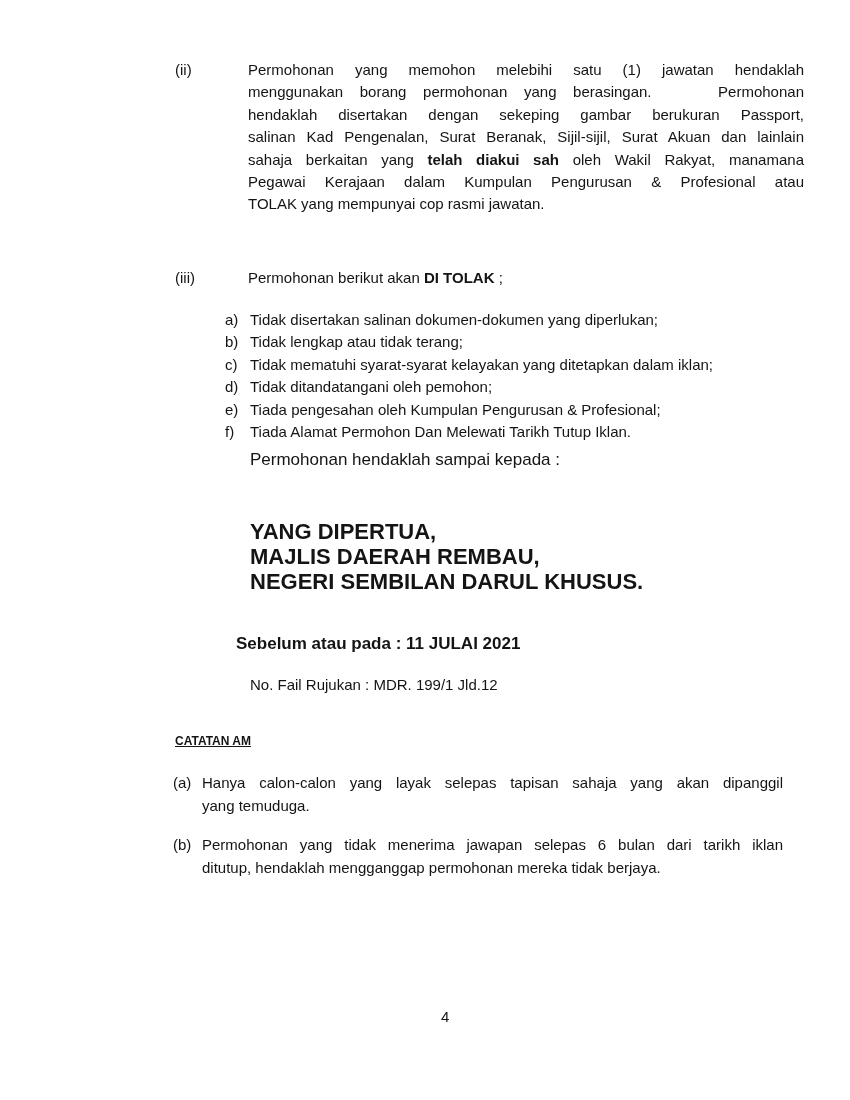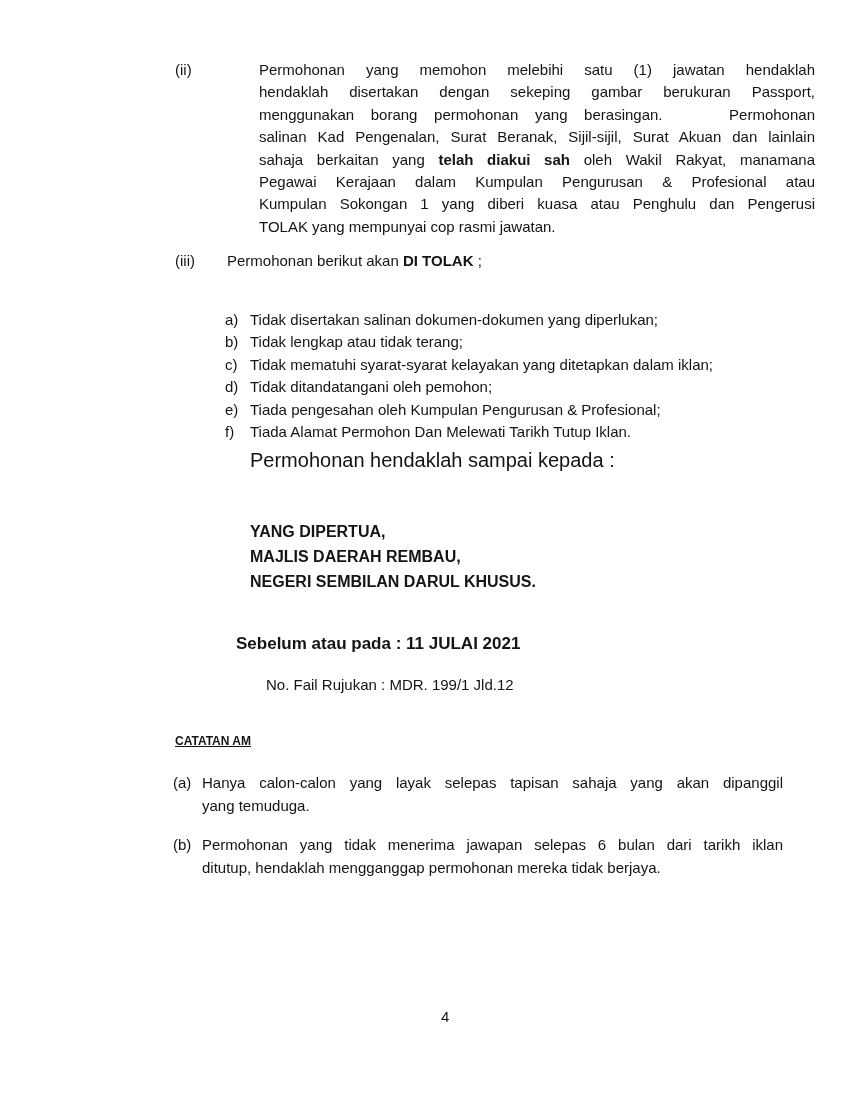--- a/index.html
+++ b/index.html
@@ -10,40 +10,40 @@
   .page {
     position: relative;
     width: 850px;
     height: 1100px;
     background: #ffffff;
     font-family: "Liberation Sans", "DejaVu Sans", sans-serif;
     color: #141414;
     overflow: hidden;
   }
   .abs { position: absolute; }
-  .fs15 { font-size: 15px; line-height: 22.4px; }
+  .fs15 { font-size: 15px; line-height: 22.4px; gap: 21px; }
   .hang { display: flex; align-items: flex-start; }
   .mcol-52 { flex: 0 0 52px; }
   .mcol-29 { flex: 0 0 29px; }
   .mcol-25 { flex: 0 0 25px; }
-  .body-556 { width: 556px; margin-left: 32px; }
+  .body-556 { width: 556px; }
   .body-581 { width: 581px; }
   .jline {
     text-align: justify;
     text-align-last: justify;
     text-justify: inter-word;
   }
   .boldspan { font-weight: bold; }
   .addr-block {
-    font-size: 16px;
+    font-size: 22px;
     font-weight: bold;
     line-height: 25px;
   }
   .kepada {
-    font-size: 20px;
+    font-size: 17px;
     line-height: 24px;
   }
   .deadline-line {
     font-size: 17px;
     font-weight: bold;
     line-height: 24px;
   }
   .notes-heading {
     font-size: 12px;
     font-weight: bold;
@@ -55,31 +55,30 @@
 </style>
 </head>
 <body>
 
 <div class="page">
 
   <div class="abs hang fs15" style="left:175px; top:59px;">
     <div class="mcol-52">(ii)</div>
     <div class="body-556">
       <div class="jline">Permohonan yang memohon melebihi satu (1) jawatan hendaklah</div>
+      <div class="jline">menggunakan borang permohonan yang berasingan.&nbsp;&nbsp;&nbsp; Permohonan</div>
       <div class="jline">hendaklah disertakan dengan sekeping gambar berukuran Passport,</div>
-      <div class="jline">menggunakan borang permohonan yang berasingan.&nbsp;&nbsp;&nbsp; Permohonan</div>
       <div class="jline">salinan Kad Pengenalan, Surat Beranak, Sijil-sijil, Surat Akuan dan lainlain</div>
       <div class="jline"><span>sahaja berkaitan yang </span><span class="boldspan">telah diakui sah</span><span> oleh Wakil Rakyat, manamana</span></div>
       <div class="jline">Pegawai Kerajaan dalam Kumpulan Pengurusan &amp; Profesional atau</div>
-      <div class="jline">Kumpulan Sokongan 1 yang diberi kuasa atau Penghulu dan Pengerusi</div>
       <div>TOLAK yang mempunyai cop rasmi jawatan.</div>
     </div>
   </div>
 
-  <div class="abs hang fs15" style="left:175px; top:250px;">
+  <div class="abs hang fs15" style="left:175px; top:267px;">
     <div class="mcol-52">(iii)</div>
     <div><span>Permohonan berikut akan </span><span class="boldspan">DI TOLAK</span><span> ;</span></div>
   </div>
 
   <div class="abs fs15" style="left:225px; top:309px;">
     <div class="hang">
       <div class="mcol-25">a)</div>
       <div>Tidak disertakan salinan dokumen-dokumen yang diperlukan;</div>
     </div>
     <div class="hang">
@@ -107,21 +106,21 @@
   <div class="abs kepada" style="left:250px; top:448px;">Permohonan hendaklah sampai kepada :</div>
 
   <div class="abs addr-block" style="left:250px; top:519px;">
     <div>YANG DIPERTUA,</div>
     <div>MAJLIS DAERAH REMBAU,</div>
     <div>NEGERI SEMBILAN DARUL KHUSUS.</div>
   </div>
 
   <div class="abs deadline-line" style="left:236px; top:632px;">Sebelum atau pada : 11 JULAI 2021</div>
 
-  <div class="abs fs15" style="left:250px; top:674px;margin-left:16px;">No. Fail Rujukan : MDR. 199/1 Jld.12</div>
+  <div class="abs fs15" style="left:250px; top:674px;">No. Fail Rujukan : MDR. 199/1 Jld.12</div>
 
   <div class="abs notes-heading" style="left:175px; top:730px;">CATATAN AM</div>
 
   <div class="abs hang note" style="left:173px; top:771px;">
     <div class="mcol-29">(a)</div>
     <div class="body-581">
       <div class="jline">Hanya calon-calon yang layak selepas tapisan sahaja yang akan dipanggil</div>
       <div>yang temuduga.</div>
     </div>
   </div>

